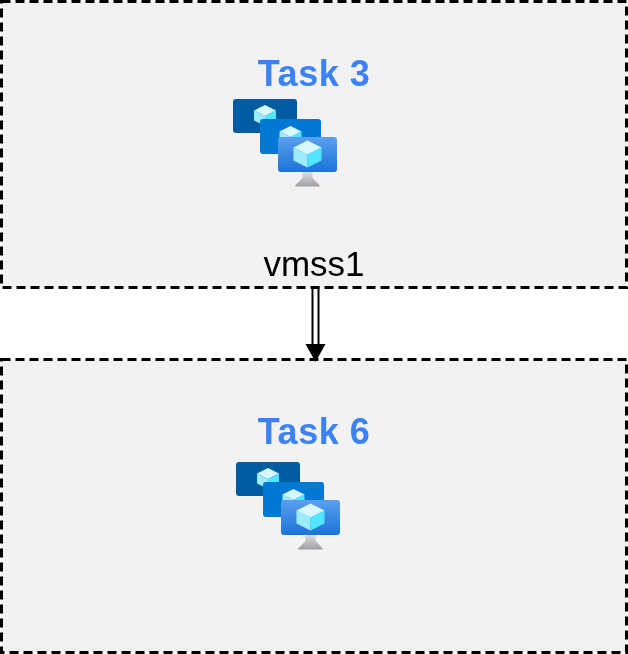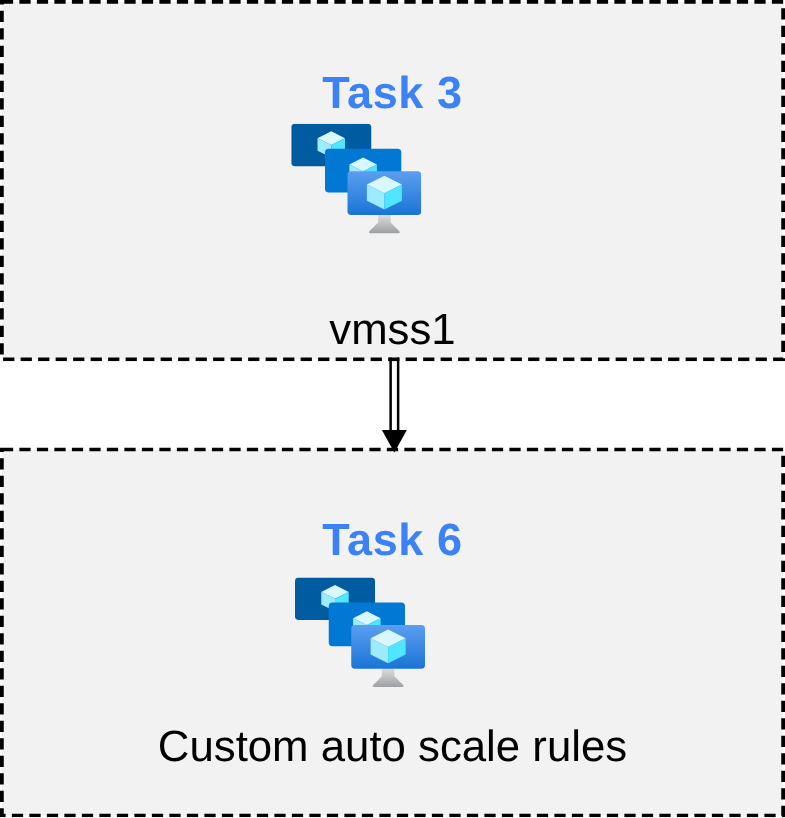--- a/index.html
+++ b/index.html
@@ -119,23 +119,20 @@
   </section>
 
   <section class="task-box box-task4">
     <svg class="box-frame" width="628" height="296">
       <rect x="1.5" y="1.5" width="625" height="293" fill="#F2F2F2" stroke="#000000" stroke-width="3" stroke-dasharray="9 5"></rect>
     </svg>
     <h2 class="task-title">Task 6</h2>
     <svg class="vmss-icon icon-task4" viewBox="0 0 104 90">
       <use href="#vmss-symbol"></use>
     </svg>
-    <div class="caption caption-task4">
-      <div>Custom auto scale rules</div>
-    </div>
   </section>
 
   <svg class="flow-arrow" width="31" height="78">
     <line x1="12.5" y1="1" x2="12.5" y2="62" stroke="#000000" stroke-width="2"></line>
     <line x1="18.5" y1="1" x2="18.5" y2="62" stroke="#000000" stroke-width="2"></line>
     <polygon points="5.5,59 25.5,59 15.5,77" fill="#000000"></polygon>
   </svg>
 
 </div>
 

